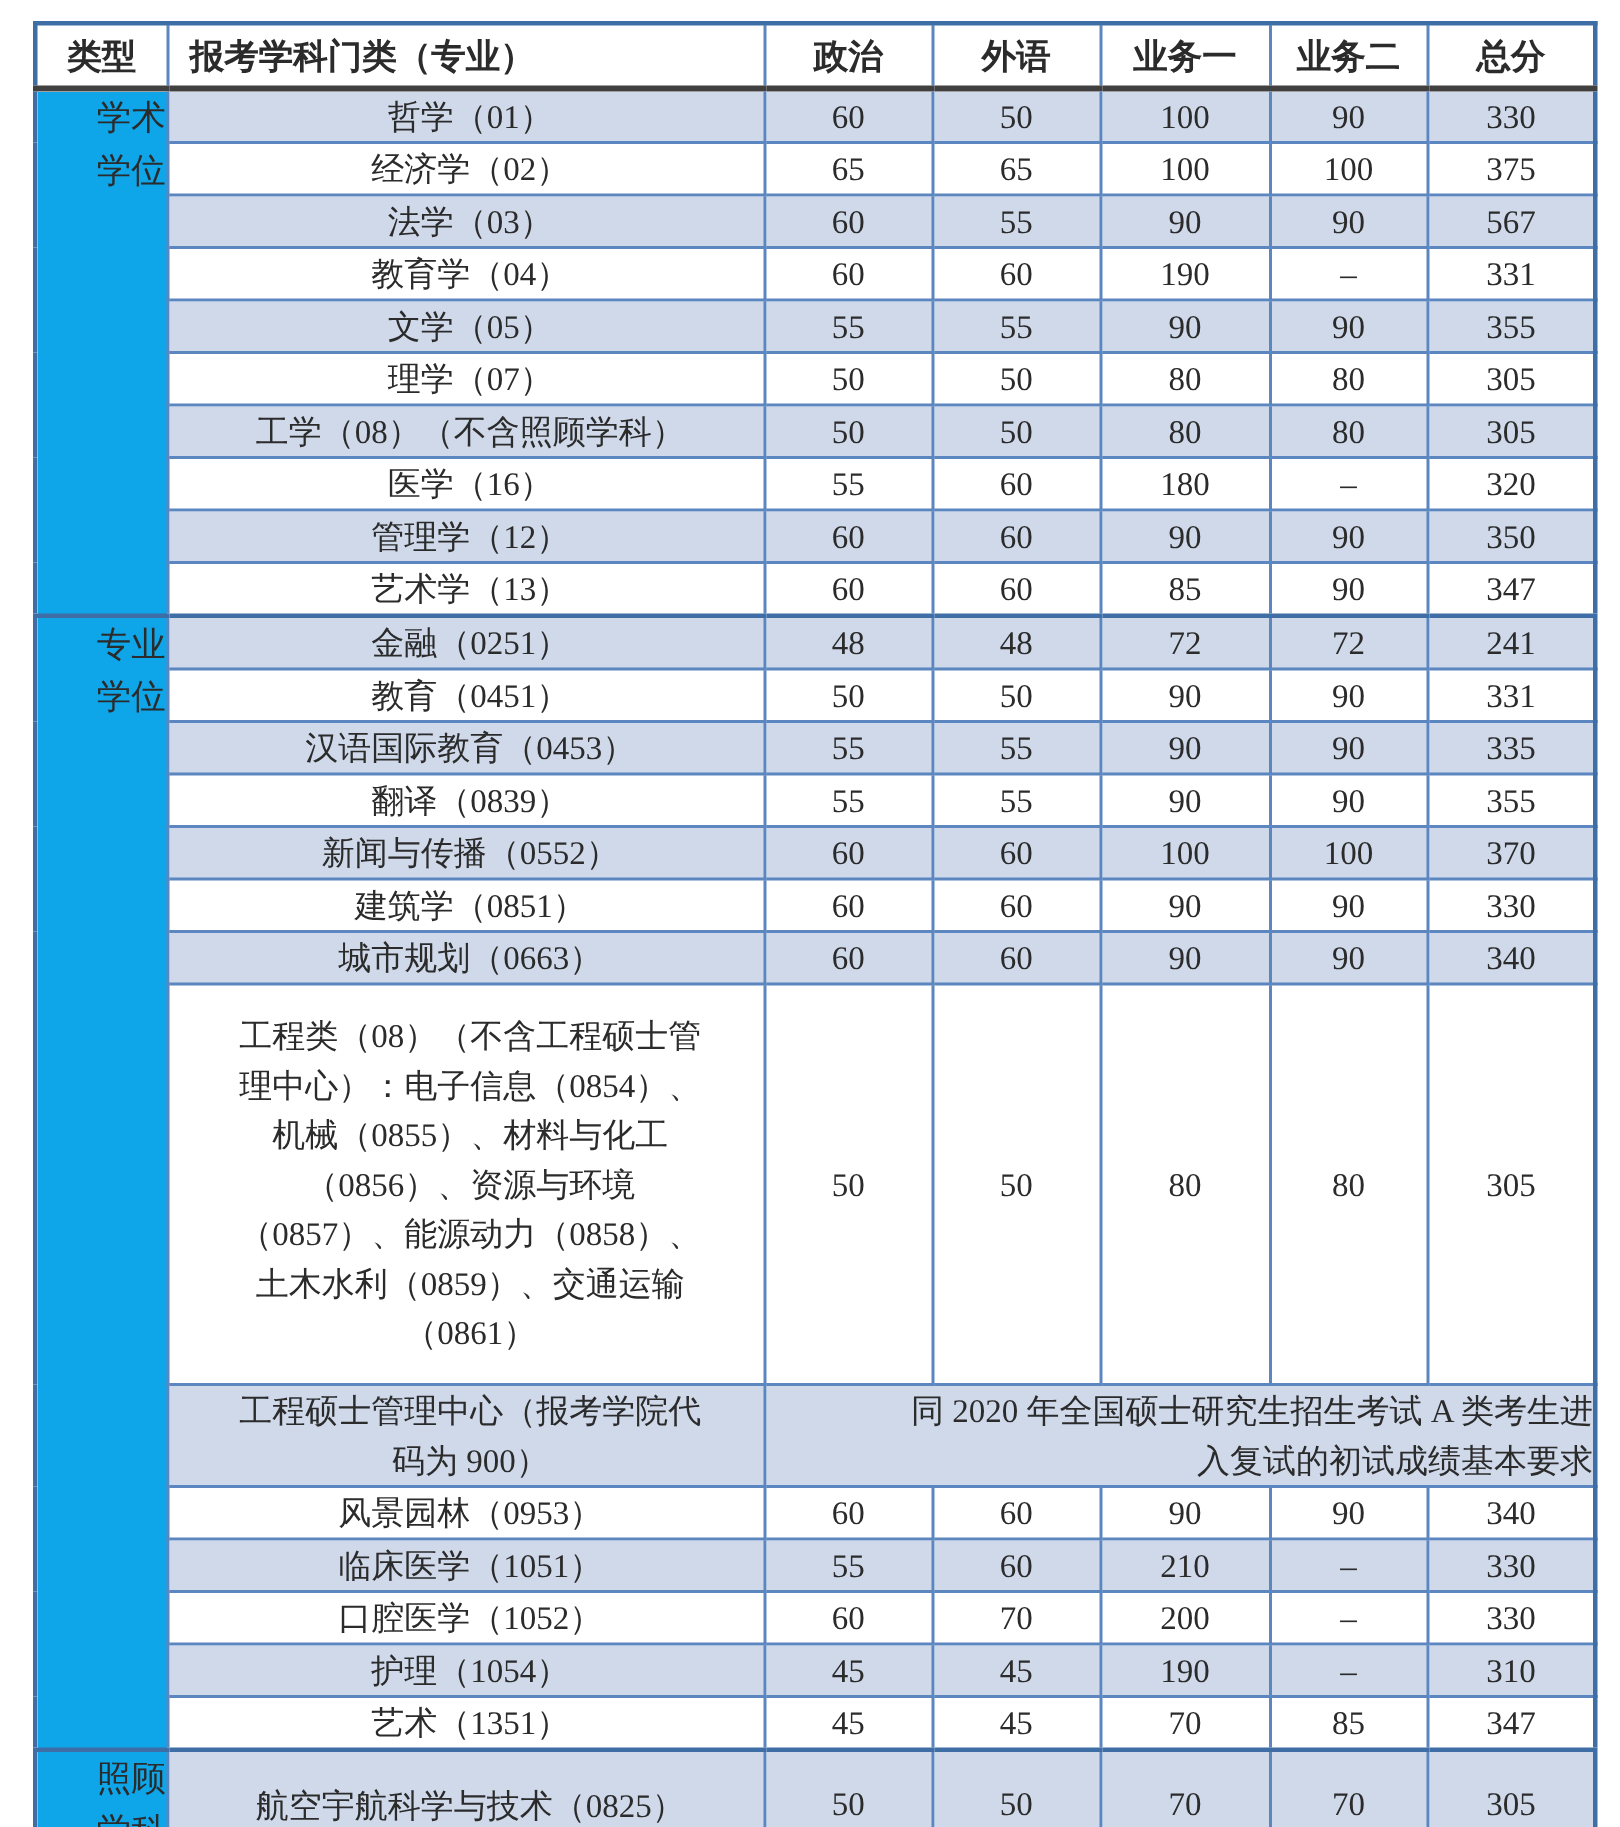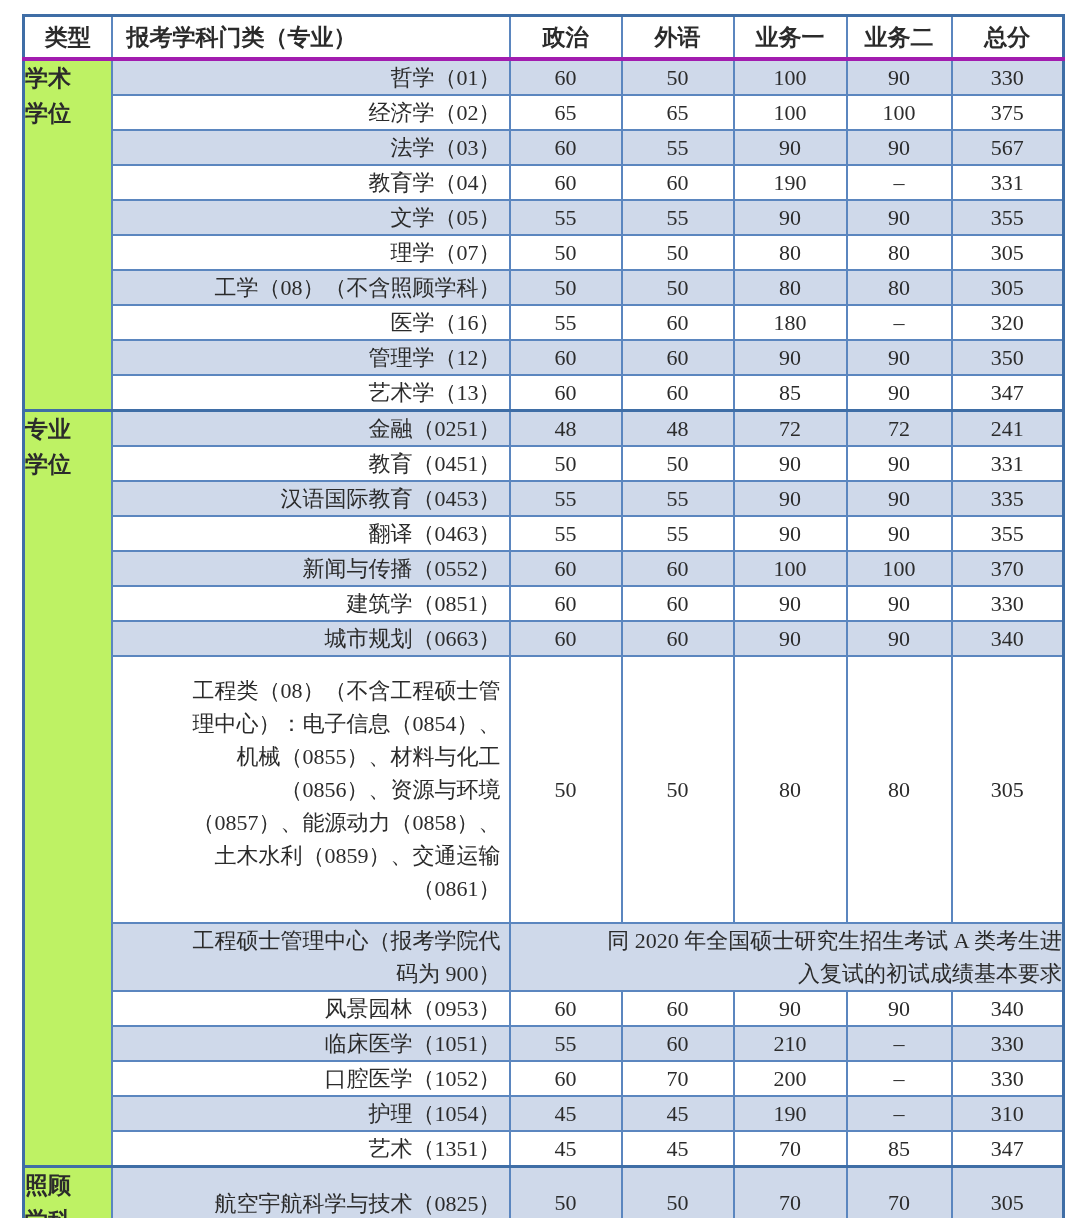--- a/index.html
+++ b/index.html
@@ -23,41 +23,41 @@
   th,td{
     border:2px solid #5b86bf;
     padding:0;
     overflow:hidden;
   }
   thead th{
     height:40px;
     font-size:23px;
     font-weight:bold;
     background:#ffffff;
-    border-bottom:4px solid #a21caf;
+    border-bottom:4px solid #404040;
     text-align:center;
     vertical-align:middle;
   }
   thead th.col-subject-h{text-align:left;padding-left:14px;}
   tbody tr.row-normal{height:35px;}
   tbody tr.row-tall{height:267px;}
   tbody tr.row-merged{height:52px;}
   tbody tr.row-care{height:71px;}
   tr.group-start > td{border-top:3px solid #3f6ea6;}
   td.type-group-cell{
-    background:#bef264;
-    font-weight:bold;
+    background:#0ea5e9;
+    font-weight:normal;
     font-size:23px;
-    text-align:left;
+    text-align:right;
     vertical-align:top;
     line-height:35px;
     white-space:pre-line;
   }
   td.subject-cell{
-    text-align:right;
+    text-align:center;
     padding-left:14px;
     padding-right:8px;
     vertical-align:middle;
     white-space:pre-line;
     line-height:33px;
   }
   td.score-cell{
     text-align:center;
     vertical-align:middle;
   }
@@ -198,21 +198,21 @@
         </tr>
         <tr class="row-normal">
           <td class="subject-cell shaded">汉语国际教育（0453）</td>
           <td class="score-cell shaded">55</td>
           <td class="score-cell shaded">55</td>
           <td class="score-cell shaded">90</td>
           <td class="score-cell shaded">90</td>
           <td class="score-cell shaded">335</td>
         </tr>
         <tr class="row-normal">
-          <td class="subject-cell plain">翻译（0463）</td>
+          <td class="subject-cell plain">翻译（0839）</td>
           <td class="score-cell plain">55</td>
           <td class="score-cell plain">55</td>
           <td class="score-cell plain">90</td>
           <td class="score-cell plain">90</td>
           <td class="score-cell plain">355</td>
         </tr>
         <tr class="row-normal">
           <td class="subject-cell shaded">新闻与传播（0552）</td>
           <td class="score-cell shaded">60</td>
           <td class="score-cell shaded">60</td>

